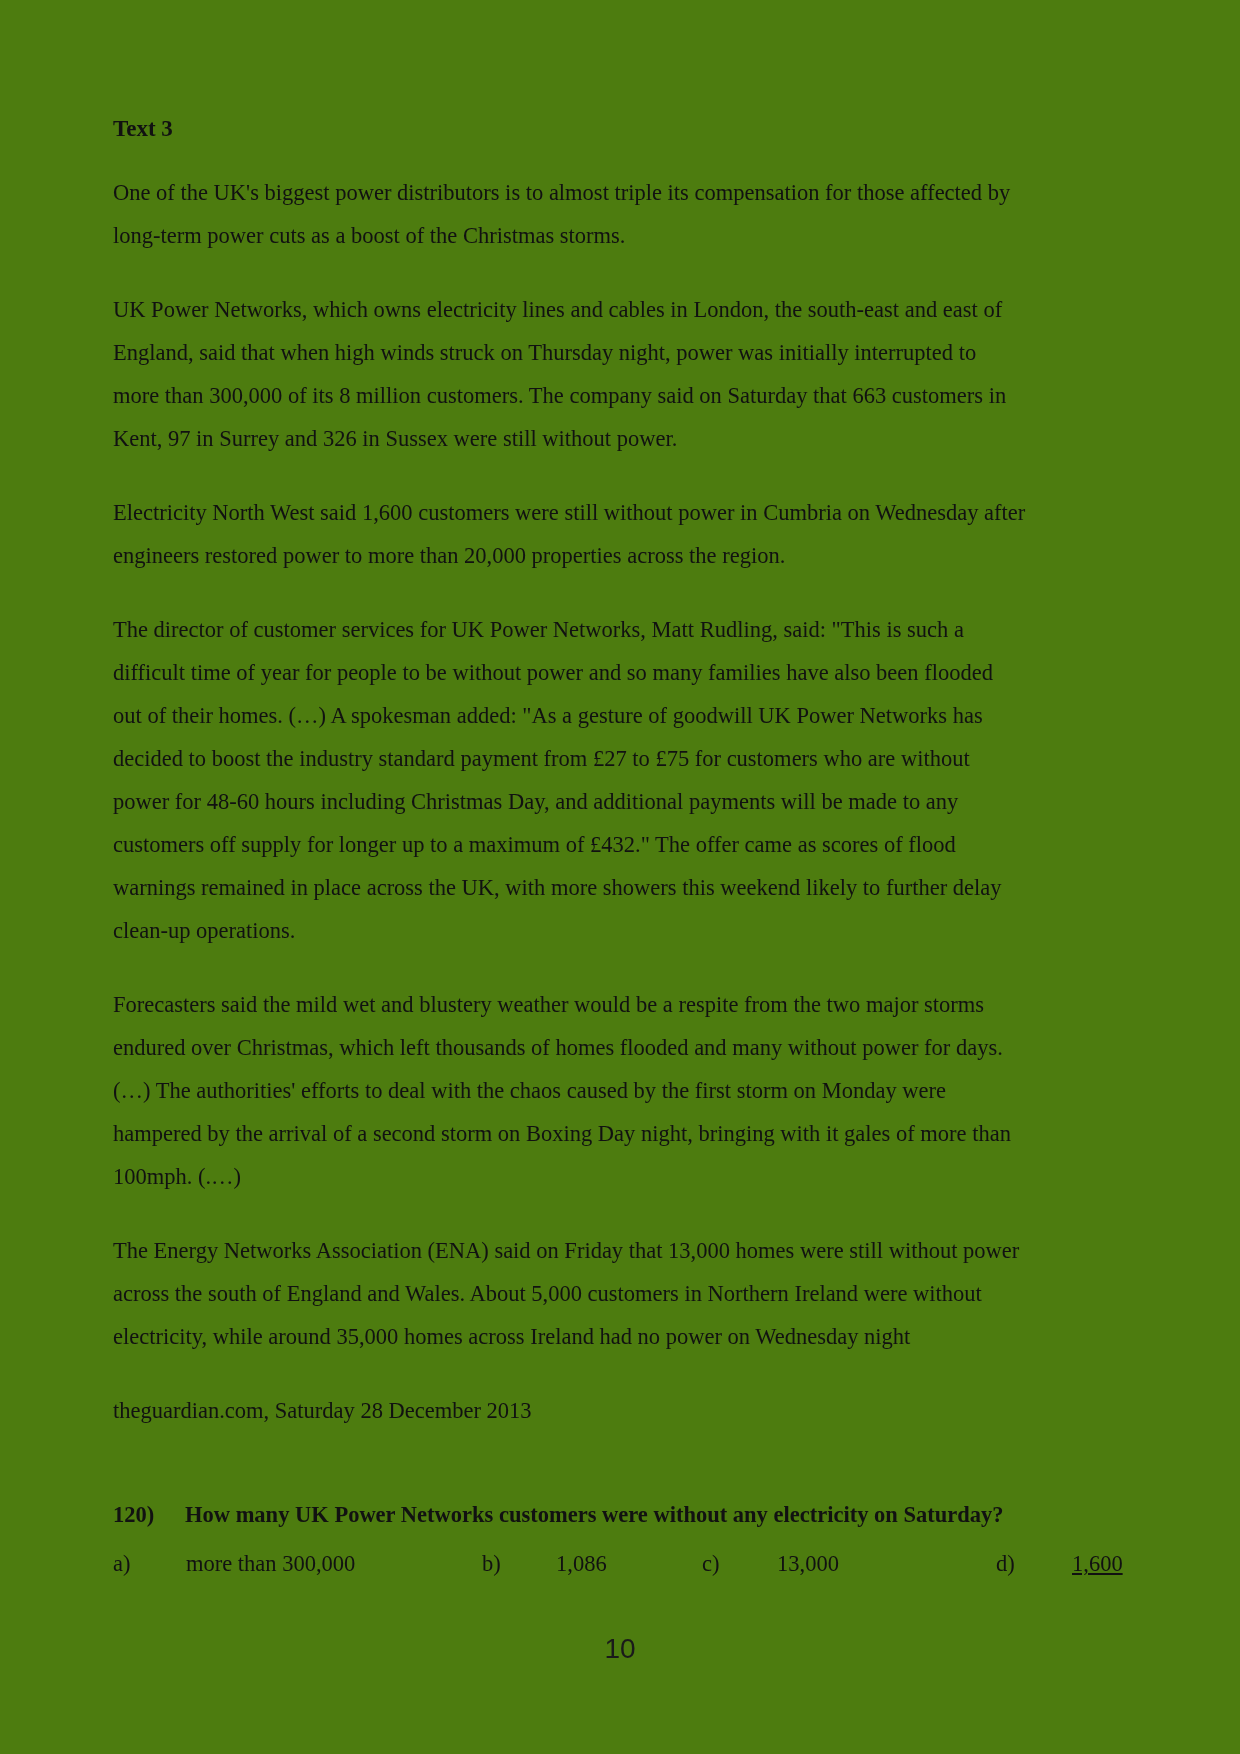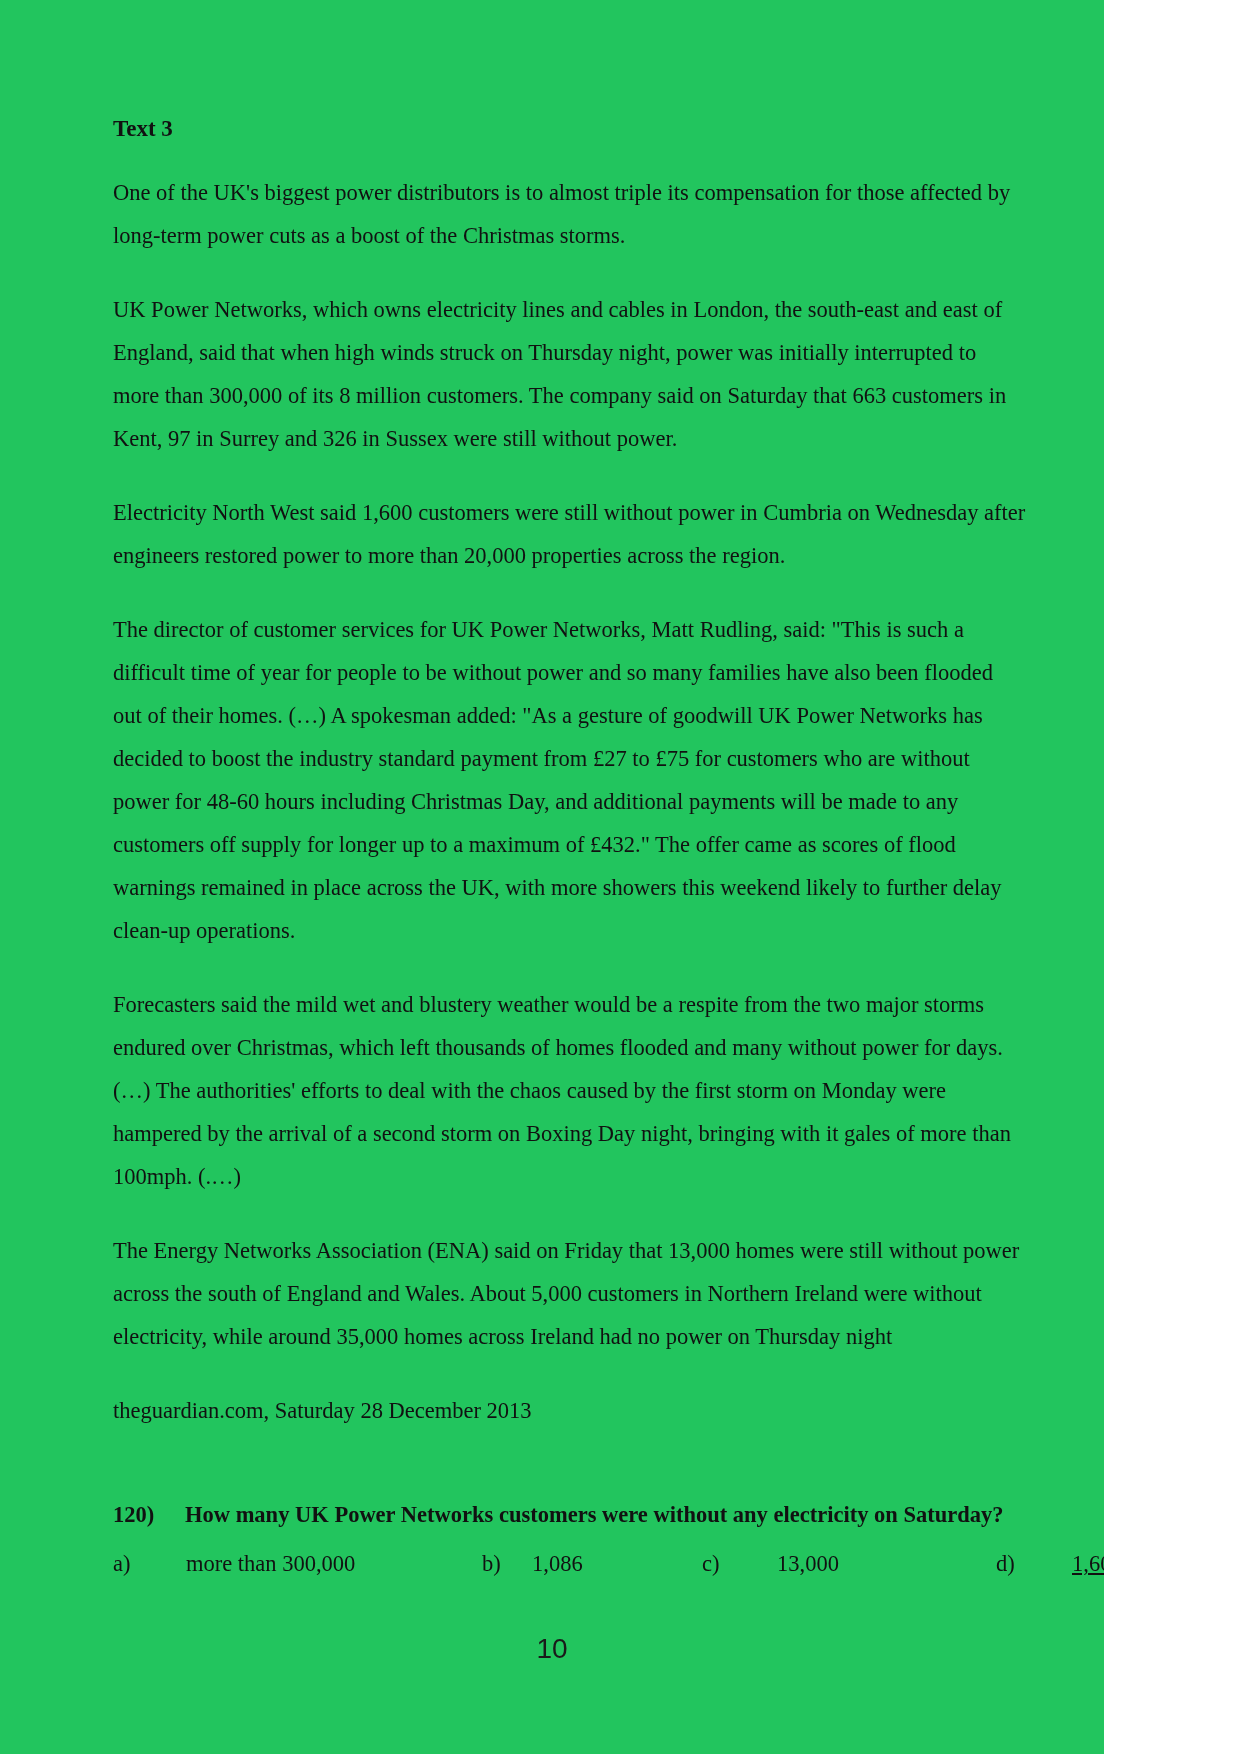--- a/index.html
+++ b/index.html
@@ -2,23 +2,23 @@
 <html><head>
 <meta charset="utf-8">
 <style>
   html, body {
     margin: 0;
     padding: 0;
     background: #ffffff;
   }
   .page {
     position: relative;
-    width: 1104px;
+    width: 1240px;
     height: 1754px;
-    background: #22c55e;
+    background: #4d7c0f;
     color: #111111;
     font-family: "Liberation Serif", serif;
     font-size: 22.5px;
     overflow: hidden;
   }
   .content {
     padding-top: 107px;
   }
   .heading {
     margin: 0 0 21px 113px;
@@ -60,21 +60,21 @@
     line-height: 43px;
   }
   .options span {
     position: absolute;
     top: 0;
     white-space: nowrap;
   }
   .opt-a-letter { left: 113px; }
   .opt-a-text   { left: 186px; }
   .opt-b-letter { left: 482px; }
-  .opt-b-text   { left: 532px; text-align: center; }
+  .opt-b-text   { left: 556px; text-align: center; }
   .opt-c-letter { left: 702px; }
   .opt-c-text   { left: 777px; }
   .opt-d-letter { left: 996px; }
   .opt-d-text   { left: 1072px; text-decoration: underline; }
   .pagenum {
     margin-top: 42px;
     text-align: center;
     font-family: "Liberation Sans", sans-serif;
     font-size: 28px;
     line-height: 43px;
@@ -110,21 +110,21 @@
 clean-up operations.</p>
 
     <p class="para">Forecasters said the mild wet and blustery weather would be a respite from the two major storms
 endured over Christmas, which left thousands of homes flooded and many without power for days.
 (…) The authorities' efforts to deal with the chaos caused by the first storm on Monday were
 hampered by the arrival of a second storm on Boxing Day night, bringing with it gales of more than
 100mph. (.…)</p>
 
     <p class="para">The Energy Networks Association (ENA) said on Friday that 13,000 homes were still without power
 across the south of England and Wales. About 5,000 customers in Northern Ireland were without
-electricity, while around 35,000 homes across Ireland had no power on Thursday night</p>
+electricity, while around 35,000 homes across Ireland had no power on Wednesday night</p>
 
     <p class="para source">theguardian.com, Saturday 28 December 2013</p>
 
     <div class="question">
       <span class="qnum">120)</span>
       <span class="qtext">How many UK Power Networks customers were without any electricity on Saturday?</span>
     </div>
 
     <div class="options">
       <span class="opt-a-letter">a)</span>

